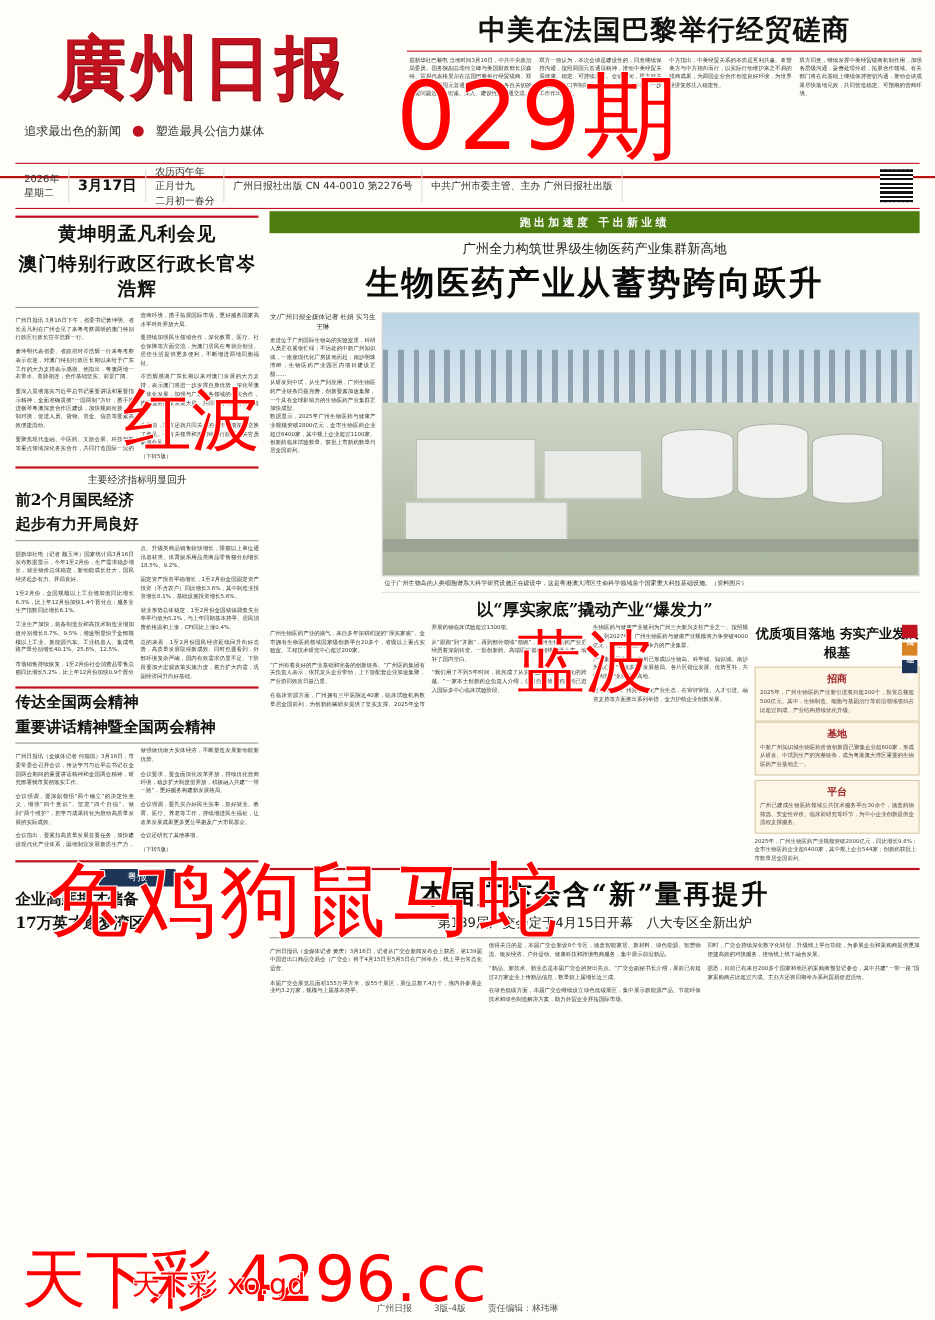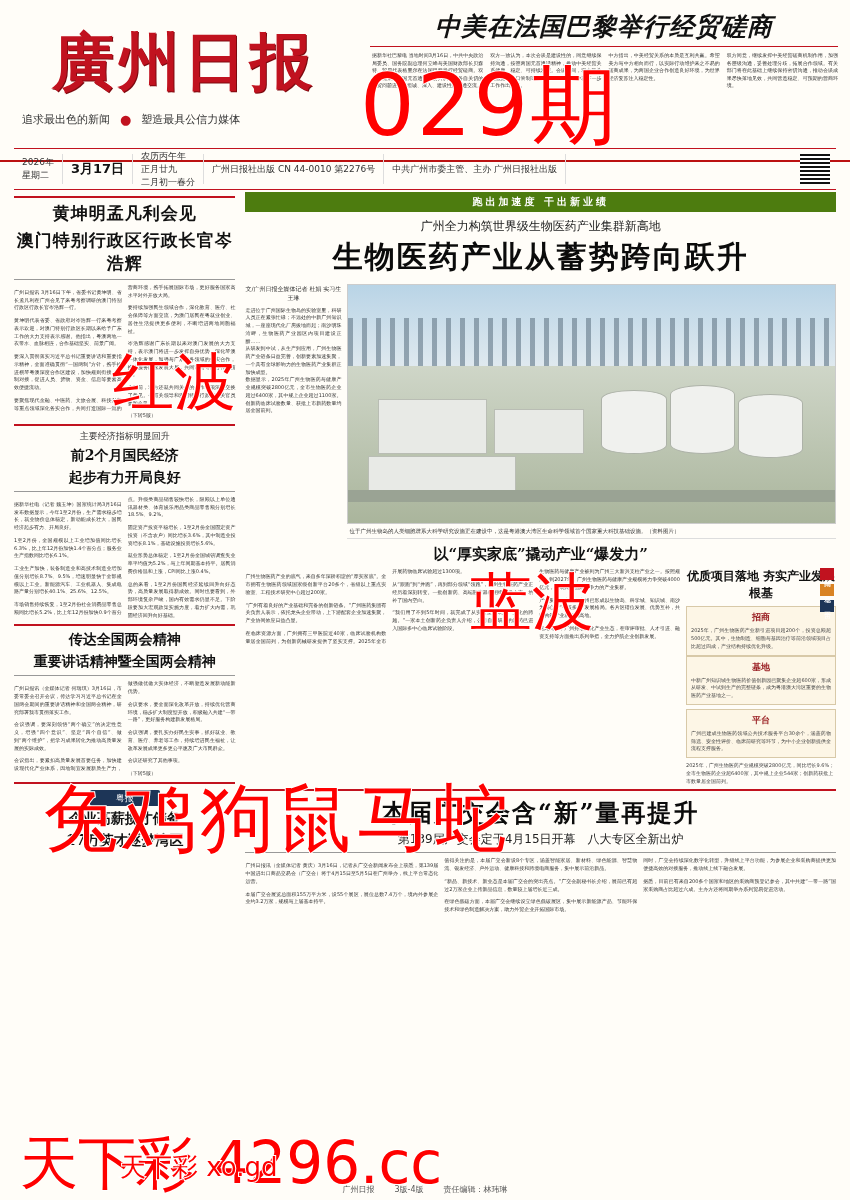--- a/index.html
+++ b/index.html
@@ -23,21 +23,20 @@
   .logo-sub{
     position:absolute;left:22px;top:112px;width:330px;
     display:flex;gap:10px;align-items:center;font-size:11px;color:#333;
   }
   .logo-sub .redmark{color:#c1121f;font-size:13px;}
   .top-head{
     position:absolute;left:370px;top:10px;width:468px;
     font-family:"DejaVu Serif","Liberation Serif",serif;
     font-weight:bold;font-size:25px;color:#111;letter-spacing:1px;
     text-align:center;
-    font-style:italic;
   }
   .top-rule{position:absolute;left:370px;top:46px;width:468px;border-top:1px solid #c1121f;}
   .top-cols{
     position:absolute;left:372px;top:52px;width:466px;height:92px;
     display:flex;gap:7px;
     font-size:5px;line-height:1.5;color:#333;text-align:justify;
   }
   .top-cols .c{flex:1;}
   .dateline{
     position:absolute;left:14px;top:148px;width:822px;height:40px;
@@ -56,21 +55,21 @@
   .col-left{width:222px;}
   .col-main{width:592px;position:relative;}
 
   h2.head-lg{
     font-family:"DejaVu Serif","Liberation Serif",serif;
     font-size:17px;font-weight:bold;text-align:center;color:#111;
     margin:4px 0 2px;line-height:1.35;letter-spacing:1px;
   }
   h3.head-md{
     font-family:"DejaVu Serif","Liberation Serif",serif;
-    font-size:14px;font-weight:bold;text-align:center;color:#111;
+    font-size:14px;font-weight:bold;text-align:left;color:#111;
     margin:3px 0;line-height:1.35;
   }
   .kicker{font-size:9px;text-align:center;color:#333;margin:2px 0;}
   .rule-red{border-top:2px solid #c1121f;margin:4px 0;}
   .rule-thin{border-top:1px solid #999;margin:4px 0;}
   .bodytext{font-size:5px;line-height:1.55;color:#333;text-align:justify;column-gap:6px;}
   .two-col{column-count:2;}
   .three-col{column-count:3;}
 
   

